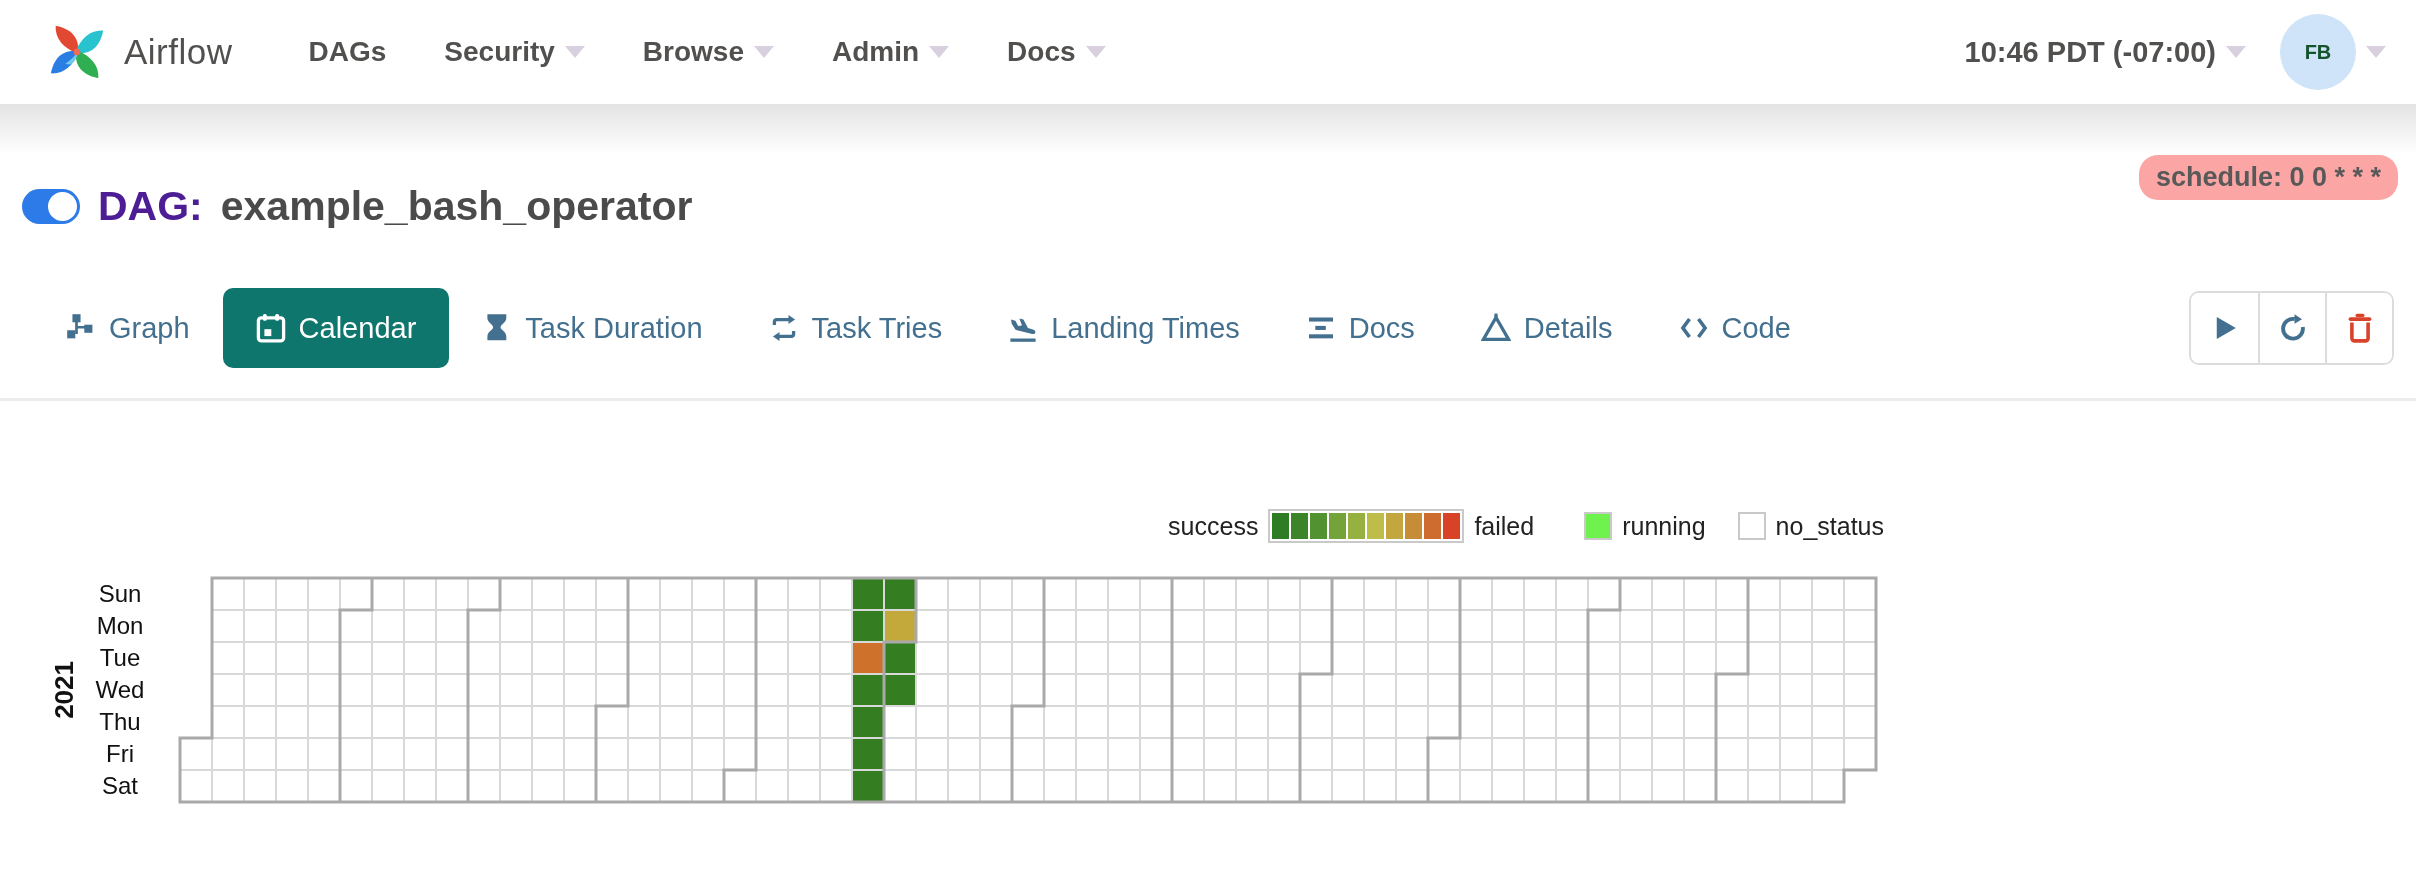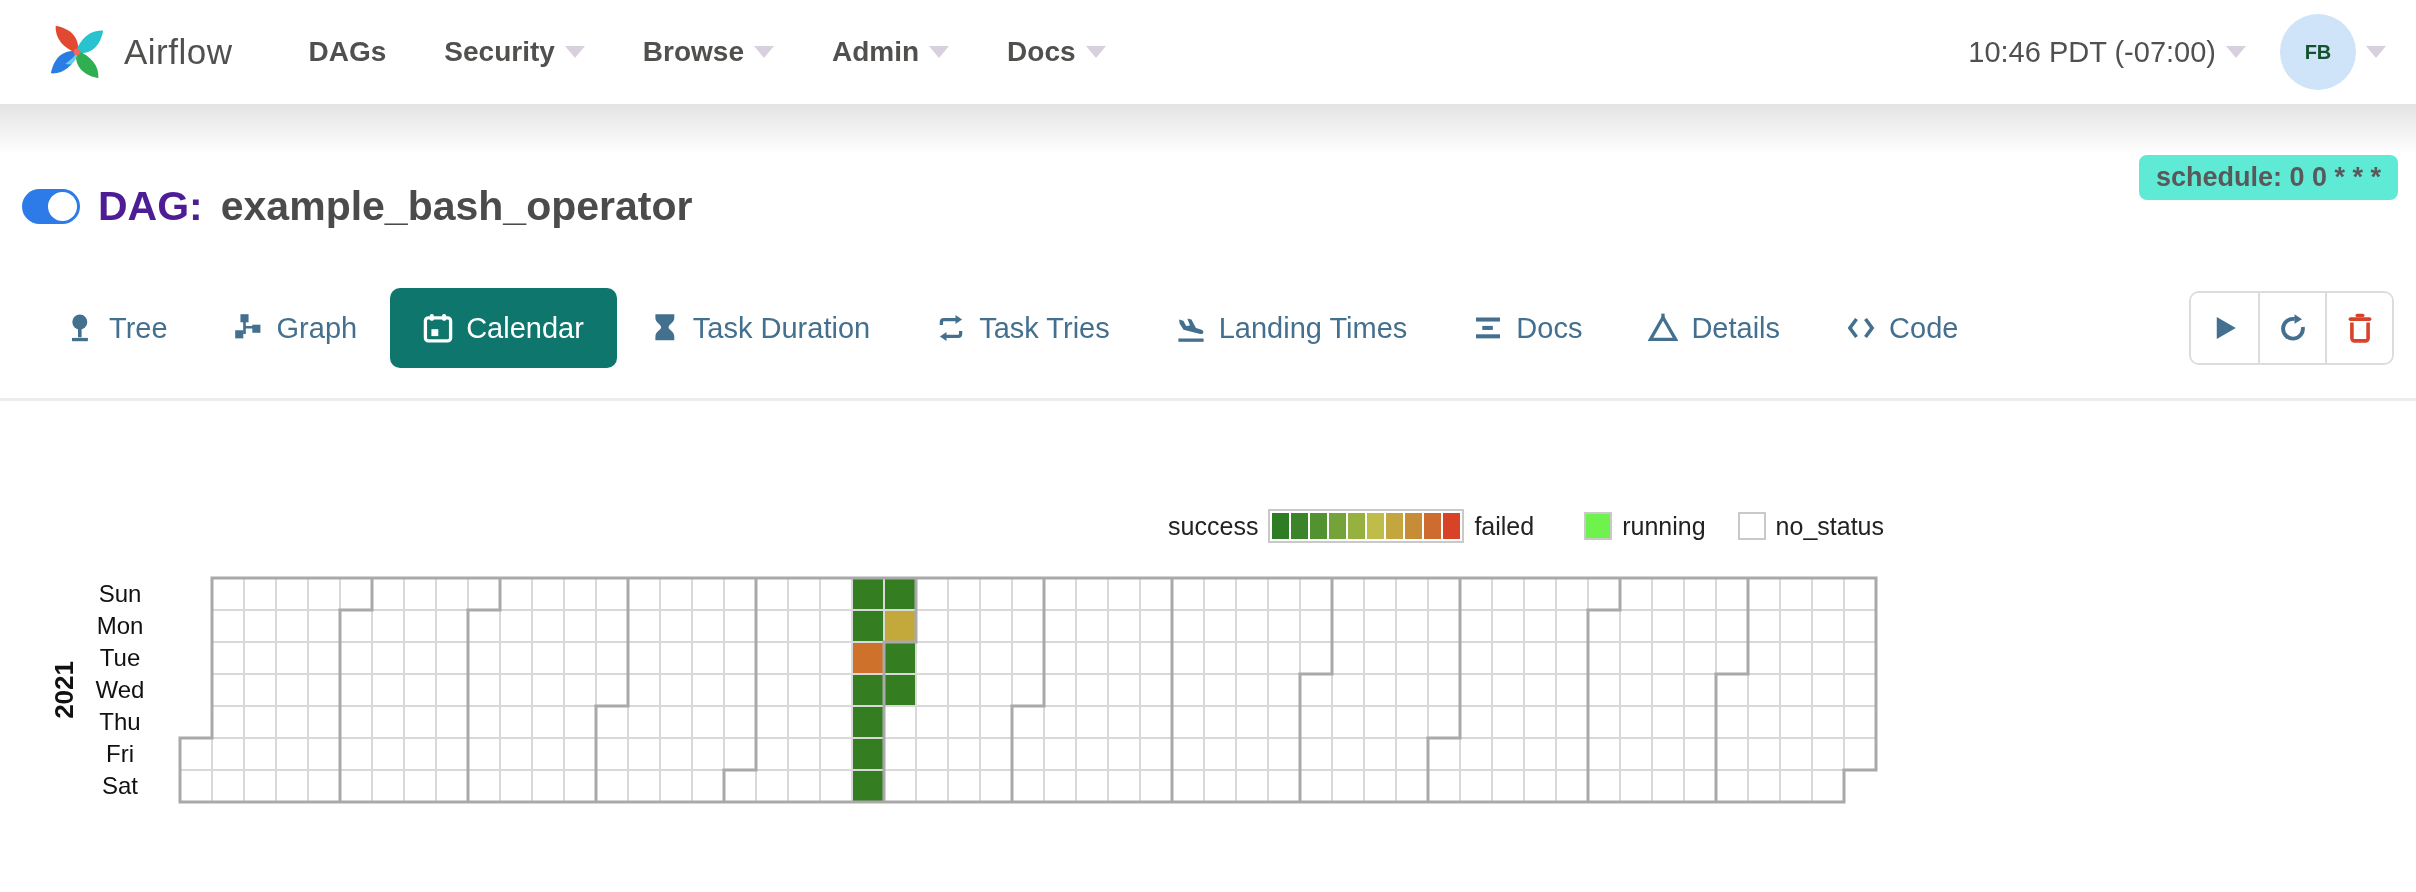--- a/index.html
+++ b/index.html
@@ -10,32 +10,32 @@
   }
   
   .navbar { height:104px; display:flex; align-items:center; padding:0 30px 0 46px; background:#fff; }
   .brand { display:flex; align-items:center; gap:16px; }
   .brand-name { font-size:35px; font-weight:400; color:#51504f; letter-spacing:.5px;text-align:center; }
   .nav-menu { display:flex; align-items:center; gap:58px; margin-left:76px; }
   .nav-item { display:flex; align-items:center; font-size:28px; font-weight:700; color:#51504f; cursor:pointer; }
   .caret { width:0; height:0; border-left:10px solid transparent; border-right:10px solid transparent;
            border-top:12px solid #d8d0de; margin-left:10px; }
   .nav-right { margin-left:auto; display:flex; align-items:center; }
-  .clock { font-size:29px; font-weight:400; color:#51504f; }
+  .clock { font-size:29px; font-weight:700; color:#51504f; }
   .avatar { width:76px; height:76px; border-radius:50%; background:#cfe3f9; color:#14532d;
             font-size:20px; font-weight:700; display:flex; align-items:center; justify-content:center; margin-left:34px; }
   .nav-shadow { height:50px; background:linear-gradient(to bottom, rgba(0,0,0,.11), rgba(0,0,0,0)); }
   
   .dag-header { display:flex; align-items:center; gap:18px; margin:26px 0 0 22px; height:52px; }
   .toggle { width:58px; height:35px; border-radius:18px; background:#2d7be8; position:relative; cursor:pointer; flex:none; }
   .toggle .knob { position:absolute; top:3px; right:3px; width:29px; height:29px; border-radius:50%; background:#fff; }
   .dag-prefix { font-size:41px; font-weight:700; color:#4c1d95; }
   .dag-title  { font-size:41px; font-weight:700; color:#4b4b4b; }
-  .schedule-badge { position:absolute; top:155px; right:18px; background:#5eead4; color:#595959;
-                    font-size:27px; font-weight:700; padding:7px 17px; border-radius:8px; }
+  .schedule-badge { position:absolute; top:155px; right:18px; background:#fca5a5; color:#595959;
+                    font-size:27px; font-weight:700; padding:7px 17px; border-radius:19px; }
   
   .tabbar { display:flex; align-items:center; margin:56px 22px 0 33px; height:80px; }
   .tab { display:flex; align-items:center; gap:13px; height:80px; padding:0 33px;
          color:#44708f; font-size:29px; cursor:pointer; white-space:nowrap; }
   .tab.active { background:#0f766e; color:#fff; border-radius:10px; }
   .tab svg { width:30px; height:30px; flex:none; }
   .btn-group { margin-left:auto; display:flex; border:2px solid #dcdcdc; border-radius:10px; overflow:hidden; background:#fff; }
   .btn { width:67px; height:70px; display:flex; align-items:center; justify-content:center;
          background:#fff; border:none; border-left:2px solid #dcdcdc; cursor:pointer; }
   .btn:first-child { border-left:none; }
@@ -108,28 +108,20 @@
 <section class="dag-header">
   <span class="toggle">
       <span class="knob"></span>
     </span>
   <span class="dag-prefix">DAG:</span>
   <span class="dag-title">example_bash_operator</span>
 </section>
 <div class="schedule-badge">schedule: 0 0 * * *</div>
 
 <section class="tabbar">
-  <span class="tab">
-    <svg viewBox="0 0 20 20" fill="currentColor">
-        <circle cx="9.2" cy="6" r="5"></circle>
-        <rect x="8" y="10" width="2.4" height="6.2"></rect>
-        <rect x="4" y="16.6" width="10.6" height="2.2"></rect>
-      </svg>
-    <span>Tree</span>
-  </span>
   <span class="tab">
     <svg viewBox="0 0 20 20" fill="currentColor">
         <path d="M7 5v9M7 9.5h7" stroke="currentColor" stroke-width="1.8" fill="none"></path>
         <rect x="4.3" y="0.8" width="5.4" height="5.4"></rect>
         <rect x="0.8" y="11.5" width="5.4" height="5.4"></rect>
         <rect x="12.2" y="7.8" width="5.4" height="5.4"></rect>
       </svg>
     <span>Graph</span>
   </span>
   <span class="tab active">

